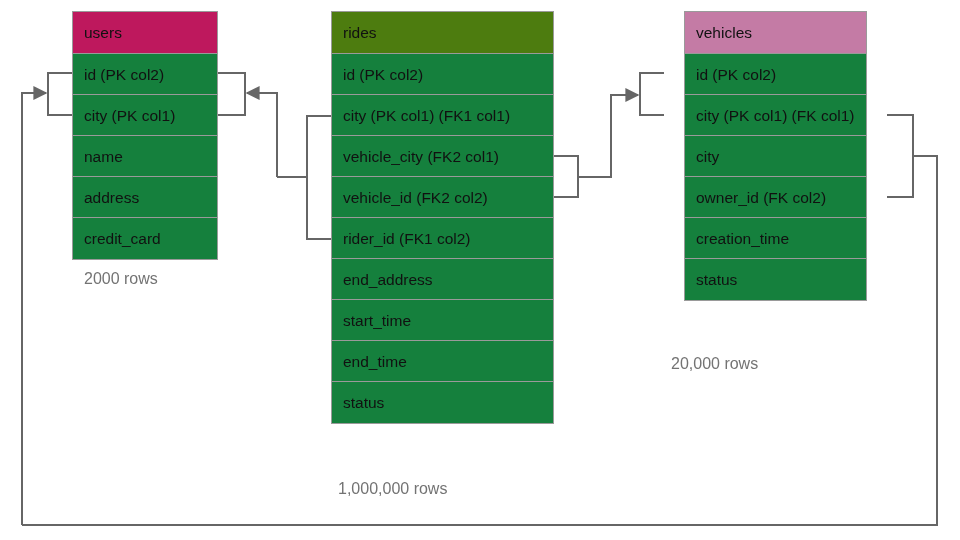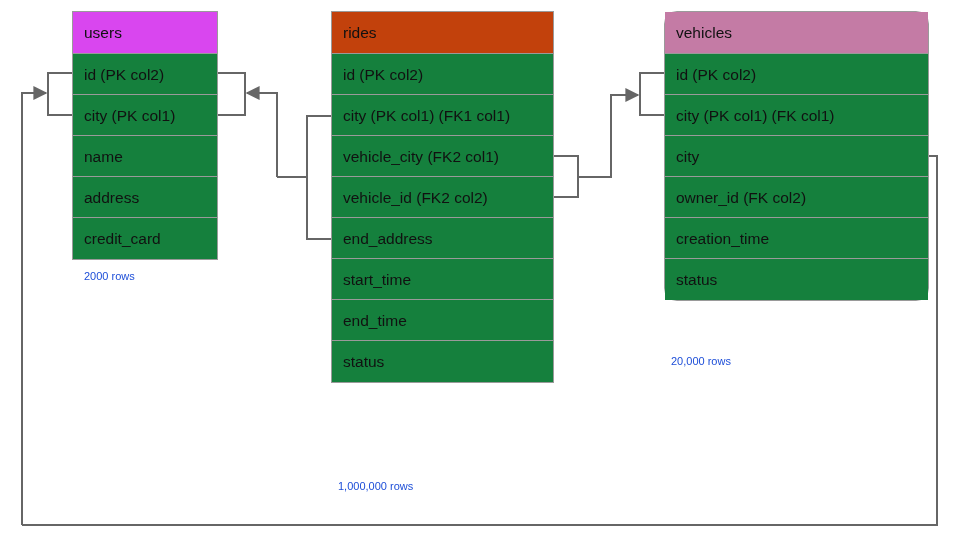--- a/index.html
+++ b/index.html
@@ -40,22 +40,22 @@
     height: 42px;
     line-height: 42px;
     padding: 0 0 0 11px;
     font-size: 15.5px;
     color: #111111;
     white-space: nowrap;
     border-bottom: 1px solid #9a9a9a;
   }
   .row-count {
     position: absolute;
-    font-size: 11px;
-    color: #1d4ed8;
+    font-size: 16px;
+    color: #737373;
     white-space: nowrap;
   }
   #edges {
     position: absolute;
     left: 0;
     top: 0;
     width: 960px;
     height: 540px;
     pointer-events: none;
   }
@@ -92,43 +92,44 @@
       <path d="M 664 73 L 640 73 L 640 115 L 664 115"></path>
 
       <path d="M 887 115 L 913 115 L 913 197 L 887 197"></path>
 
       <path d="M 913 156 L 937 156 L 937 525 L 22 525"></path>
 
     </g>
   </svg>
 
   <div class="er-table" style="left:72px; top:11px; width:146px;">
-    <div class="er-header" style="background:#d946ef;">users</div>
+    <div class="er-header" style="background:#be185d;">users</div>
     <div class="er-row">id (PK col2)</div>
     <div class="er-row">city (PK col1)</div>
     <div class="er-row">name</div>
     <div class="er-row">address</div>
     <div class="er-row">credit_card</div>
   </div>
   <div class="row-count" style="left:84px; top:270px;">2000 rows</div>
 
   <div class="er-table" style="left:331px; top:11px; width:223px;">
-    <div class="er-header" style="background:#c2410c;">rides</div>
+    <div class="er-header" style="background:#4d7c0f;">rides</div>
     <div class="er-row">id (PK col2)</div>
     <div class="er-row">city (PK col1) (FK1 col1)</div>
     <div class="er-row">vehicle_city (FK2 col1)</div>
     <div class="er-row">vehicle_id (FK2 col2)</div>
+    <div class="er-row">rider_id (FK1 col2)</div>
     <div class="er-row">end_address</div>
     <div class="er-row">start_time</div>
     <div class="er-row">end_time</div>
     <div class="er-row">status</div>
   </div>
   <div class="row-count" style="left:338px; top:480px;">1,000,000 rows</div>
 
-  <div class="er-table" style="left:664px; top:11px; width:265px;border-radius:13px;">
+  <div class="er-table" style="left:684px; top:11px; width:183px;">
     <div class="er-header" style="background:#C47BA5;">vehicles</div>
     <div class="er-row">id (PK col2)</div>
     <div class="er-row">city (PK col1) (FK col1)</div>
     <div class="er-row">city</div>
     <div class="er-row">owner_id (FK col2)</div>
     <div class="er-row">creation_time</div>
     <div class="er-row">status</div>
   </div>
   <div class="row-count" style="left:671px; top:355px;">20,000 rows</div>
 

